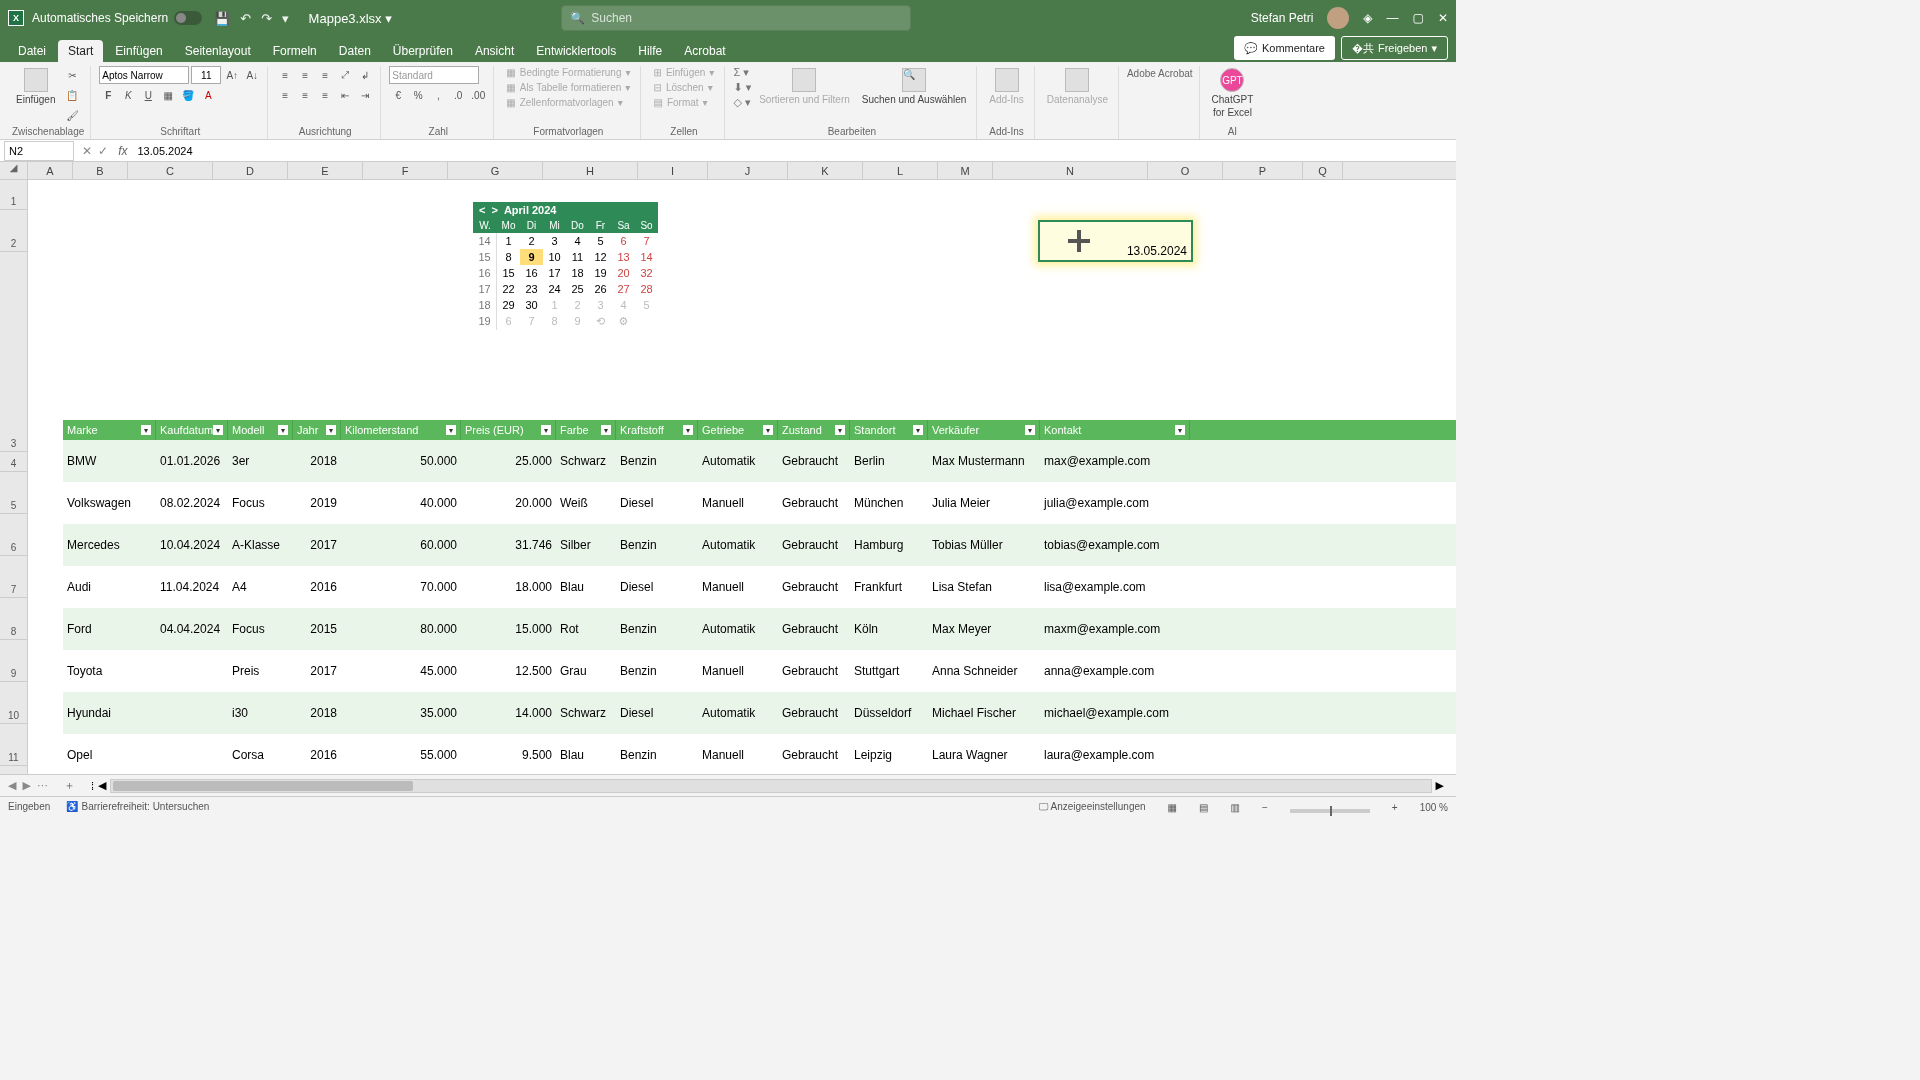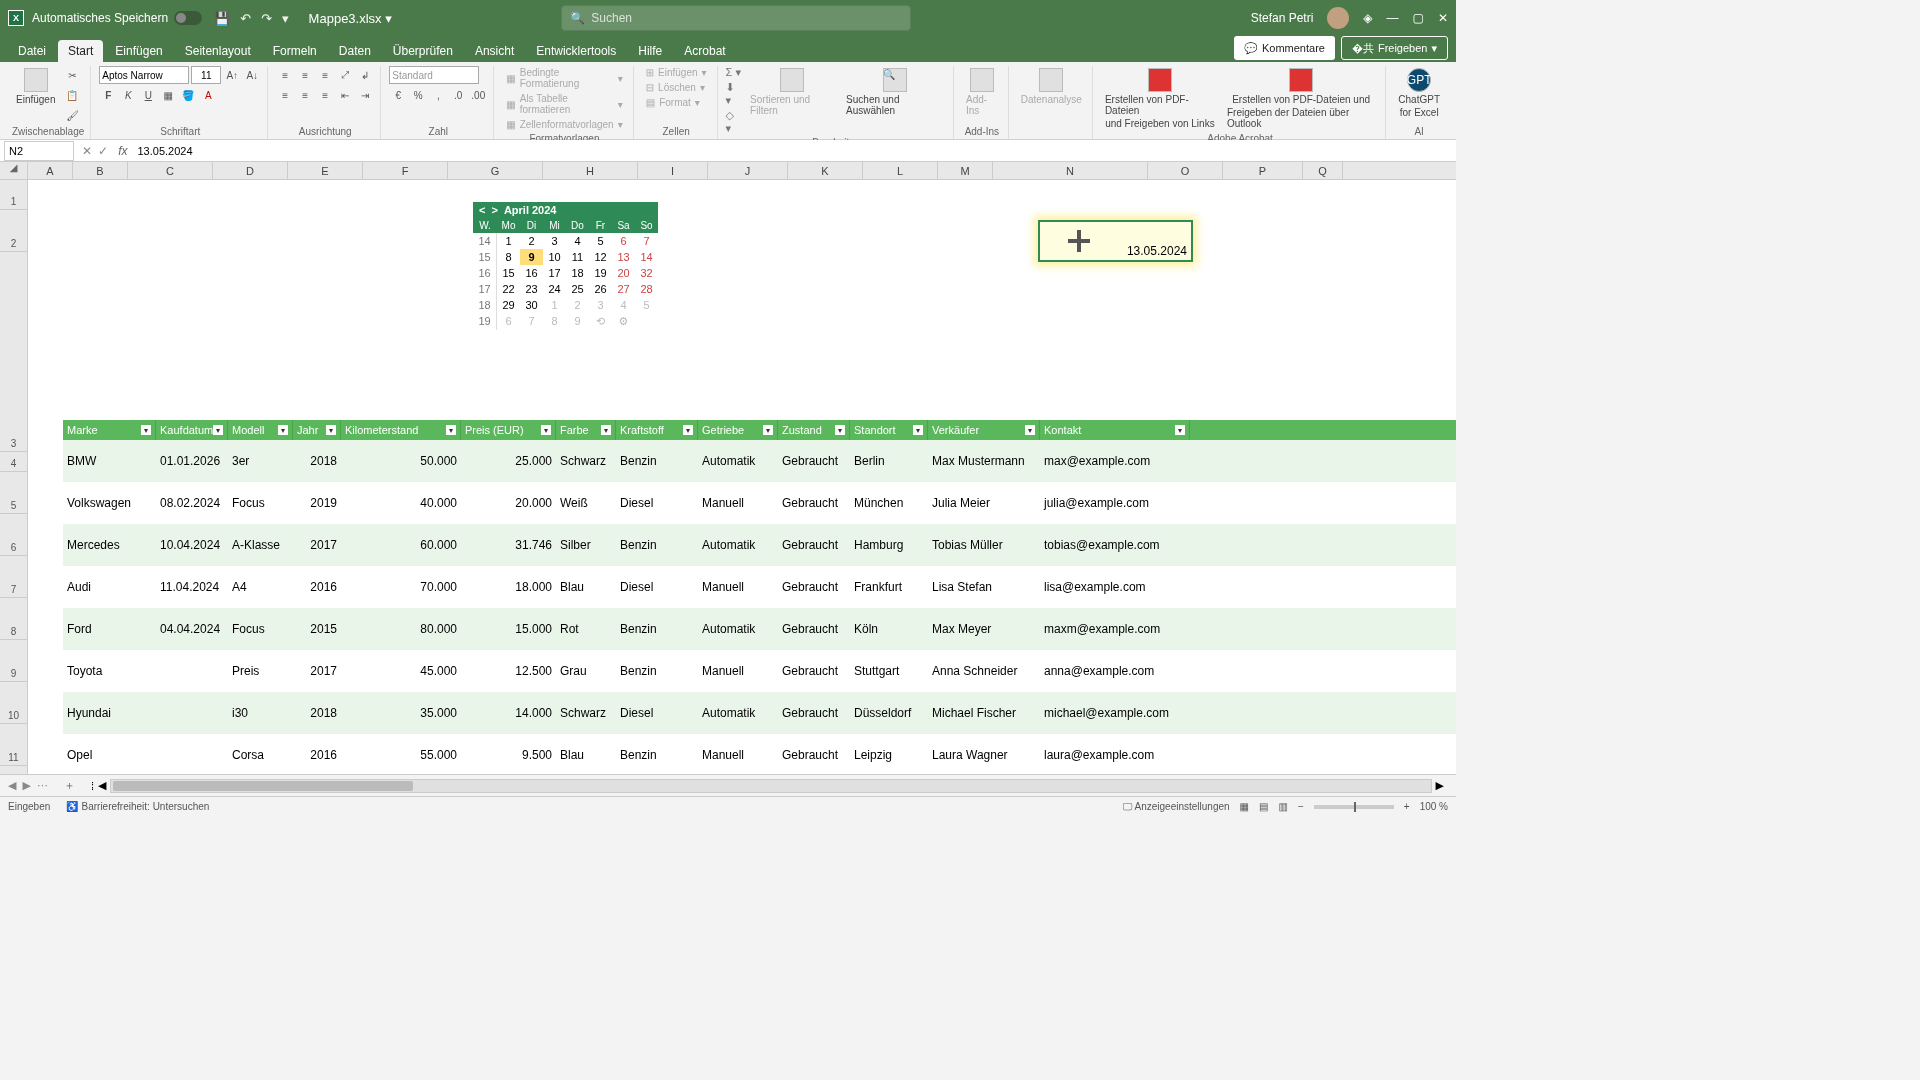--- a/index.html
+++ b/index.html
@@ -98,21 +98,21 @@
 .sheetbar .nav { padding: 0 8px; color: #888; display: flex; gap: 6px; }
 .stab { padding: 3px 10px; border: 1px solid #ccc; border-bottom: none; background: #eee; margin-right: -1px; }
 .stab.active { background: #fff; border-bottom: 2px solid #2e8b57; font-weight: bold; }
 .addtab { padding: 0 8px; color: #666; }
 .hscroll { flex: 1; display: flex; align-items: center; padding: 0 8px; }
 .hsbar { flex: 1; height: 14px; background: #e0e0e0; border: 1px solid #ccc; position: relative; }
 .hsbar .thumb { position: absolute; left: 2px; top: 1px; width: 300px; height: 10px; background: #bbb; border-radius: 2px; }
 
 
 .statusbar { height: 20px; background: #f3f3f3; border-top: 1px solid #ccc; display: flex; align-items: center; font-size: 10px; color: #555; padding: 0 8px; gap: 16px; }
-.statusbar .right { margin-left: auto; display: flex; gap: 10px; align-items: center; padding-left: 16px; }
+.statusbar .right { margin-left: auto; display: flex; gap: 22px; align-items: flex-end; padding-left: 16px; }
 .zoom { width: 80px; height: 4px; background: #ccc; position: relative; }
 .zoom::after { content: ""; position: absolute; left: 40px; top: -3px; width: 2px; height: 10px; background: #666; }
 </style>
 </head>
 <body>
 
 <div class="titlebar">
   <div class="xl-icon">X</div>
   <div class="autosave">
     <span>Automatisches Speichern</span>
@@ -281,38 +281,26 @@
   <div class="group">
     <div class="group-body">
         <div class="bigbtn dimmed">
           <div class="ico"></div>
           <span>Datenanalyse</span>
         </div>
       </div>
     <div class="group-label">&nbsp;</div>
   </div>
   <div class="group">
-    <div class="group-body">
-      <div class="bigbtn">
-          <div class="ico" style="background:#d33"></div>
-          <span>Erstellen von PDF-Dateien</span>
-          <span>und Freigeben von Links</span>
-        </div>
-      <div class="bigbtn">
-          <div class="ico" style="background:#d33"></div>
-          <span>Erstellen von PDF-Dateien und</span>
-          <span>Freigeben der Dateien über Outlook</span>
-        </div>
-    </div>
     <div class="group-label">Adobe Acrobat</div>
   </div>
   <div class="group" style="border-right:none">
     <div class="group-body">
         <div class="bigbtn">
-          <div class="ico" style="background:#0c4a6e;border-radius:50%;color:#fff;font-size:12px;display:flex;align-items:center;justify-content:center">GPT</div>
+          <div class="ico" style="background:#ec4899;border-radius:50%;color:#fff;font-size:10px;display:flex;align-items:center;justify-content:center">GPT</div>
           <span>ChatGPT</span>
           <span>for Excel</span>
         </div>
       </div>
     <div class="group-label">AI</div>
   </div>
 </div>
 
 <div class="fbar">
   <div class="namebox">

